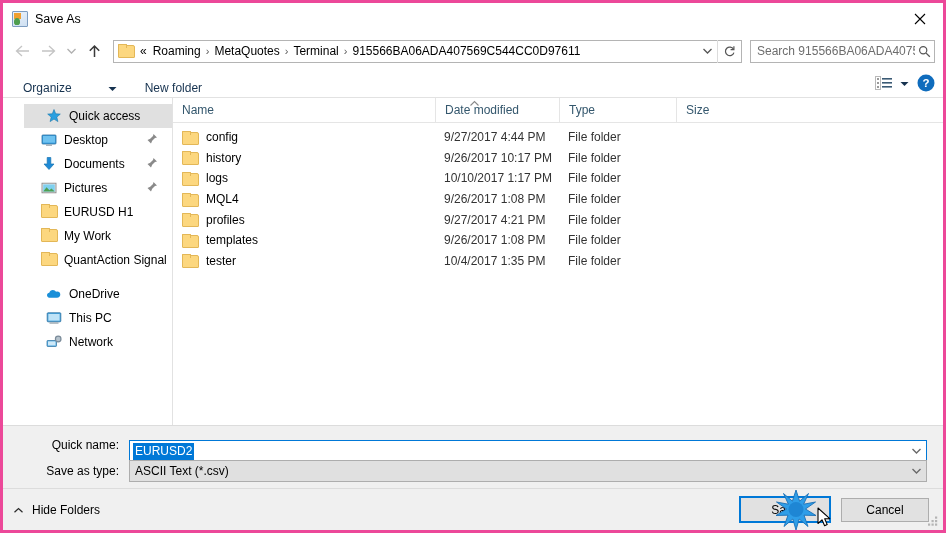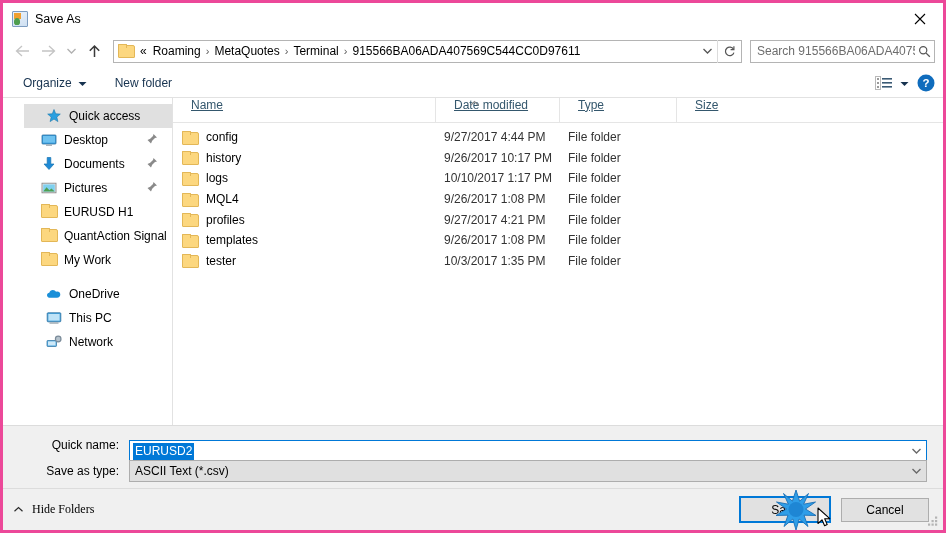--- a/index.html
+++ b/index.html
@@ -117,22 +117,23 @@
   #toolbar {
     height: 30px; min-height:30px;
     background:#fff;
     border-bottom: 1px solid #e2e2e2;
     display:flex; align-items:center;
     padding-left: 14px;
     position: relative;
   }
   .tb-item {
     font-size: 12px; color:#16324f;
-    display:flex; align-items:center; height:24px;
+    display:flex; align-items:flex-end; height:24px;
     padding: 0 6px;
+    gap: 30px;
   }
   #organize-caret { margin-left:6px; }
   #newfolder { margin-left: 16px; }
   #tb-right {
     position:absolute; right: 8px; top:0; height:30px;
     display:flex; align-items:center;
   }
   #view-icon { display:flex; align-items:center; padding: 0 3px; }
   #view-caret { padding: 0 8px 0 4px; }
   #help-btn { width:18px; height:18px; }
@@ -192,25 +193,24 @@
   
   #filelist { flex:1 1 auto; display:flex; flex-direction:column; min-width:0; }
   #colheader {
     height: 25px; min-height:25px;
     display:flex; align-items:center;
     border-bottom: 1px solid #e5e5e5;
     background:#fff; position:relative;
   }
   .col {
     font-size: 12px; color:#34576d;
-    height: 25px; display:flex; 
-    padding-left: 18px;
+    height: 25px; display:flex; align-items:center;
+    padding-left: 9px;
     border-left: 1px solid #e5e5e5;
     position: relative;
-    text-decoration: underline;
   }
   .col:first-child { border-left: none; }
   #col-name { width: 262px; flex:0 0 262px; }
   #col-date { width: 124px; flex:0 0 124px; }
   #col-type { width: 117px; flex:0 0 117px; }
   #col-size { width: 79px; flex:0 0 79px; }
   #sort-caret {
     position:absolute; left: 296px; top: -2px;
   }
   #rows { flex:1 1 auto; padding-top: 4px; }
@@ -267,21 +267,21 @@
   #footer {
     height: 42px; min-height: 42px;
     background:#f0f0f0;
     border-top: 1px solid #dcdcdc;
     display:flex; align-items:center;
     position: relative;
     padding: 0 14px 0 10px;
   }
   #hide-folders {
     display:flex; align-items:center;
-    font-size:12px; color:#000;font-family:Liberation Serif, serif;
+    font-size:12px; color:#000;
   }
   #hide-caret { margin-right: 8px; }
   #buttons {
     margin-left:auto; display:flex; align-items:center; gap: 10px;
   }
   .btn {
     width: 88px; height: 24px;
     display:flex; align-items:center; justify-content:center;
     font-size: 12px; color:#000;
     background:#e1e1e1; border:1px solid #adadad;
@@ -473,25 +473,25 @@
             </svg>
         </span>
       </div>
 
       <div class="side-item child">
         <span class="side-icon"><span class="folder"></span></span>
         <span>EURUSD H1</span>
       </div>
       <div class="side-item child">
         <span class="side-icon"><span class="folder"></span></span>
-        <span>QuantAction Signal</span>
+        <span>My Work</span>
       </div>
       <div class="side-item child">
         <span class="side-icon"><span class="folder"></span></span>
-        <span>My Work</span>
+        <span>QuantAction Signal</span>
       </div>
 
       <div class="side-gap"></div>
 
       <div class="side-item root">
         <span class="side-icon">
           <svg width="16" height="16" viewBox="0 0 16 16">
               <path d="M4.2 11.8 C2.2 11.8 1 10.6 1 9.2 C1 7.9 2 6.9 3.3 6.8 C3.6 5.1 5.1 3.9 6.9 3.9 C8.3 3.9 9.5 4.7 10.1 5.8 C10.5 5.6 11 5.5 11.4 5.5 C13 5.5 14.3 6.8 14.3 8.4 C14.3 10.2 13 11.8 11 11.8 Z" fill="#1a8fd8"></path>
             </svg>
         </span>
@@ -594,21 +594,21 @@
             </div>
           <div class="cell-date">9/26/2017 1:08 PM</div>
           <div class="cell-type">File folder</div>
           <div class="cell-size"></div>
         </div>
         <div class="row">
           <div class="cell-name">
               <span class="folder"></span>
               <span>tester</span>
             </div>
-          <div class="cell-date">10/3/2017 1:35 PM</div>
+          <div class="cell-date">10/4/2017 1:35 PM</div>
           <div class="cell-type">File folder</div>
           <div class="cell-size"></div>
         </div>
       </div>
     </div>
   </div>
 
   <div id="formarea">
     <div class="formrow">
       <div class="formlabel">Quick name:</div>

